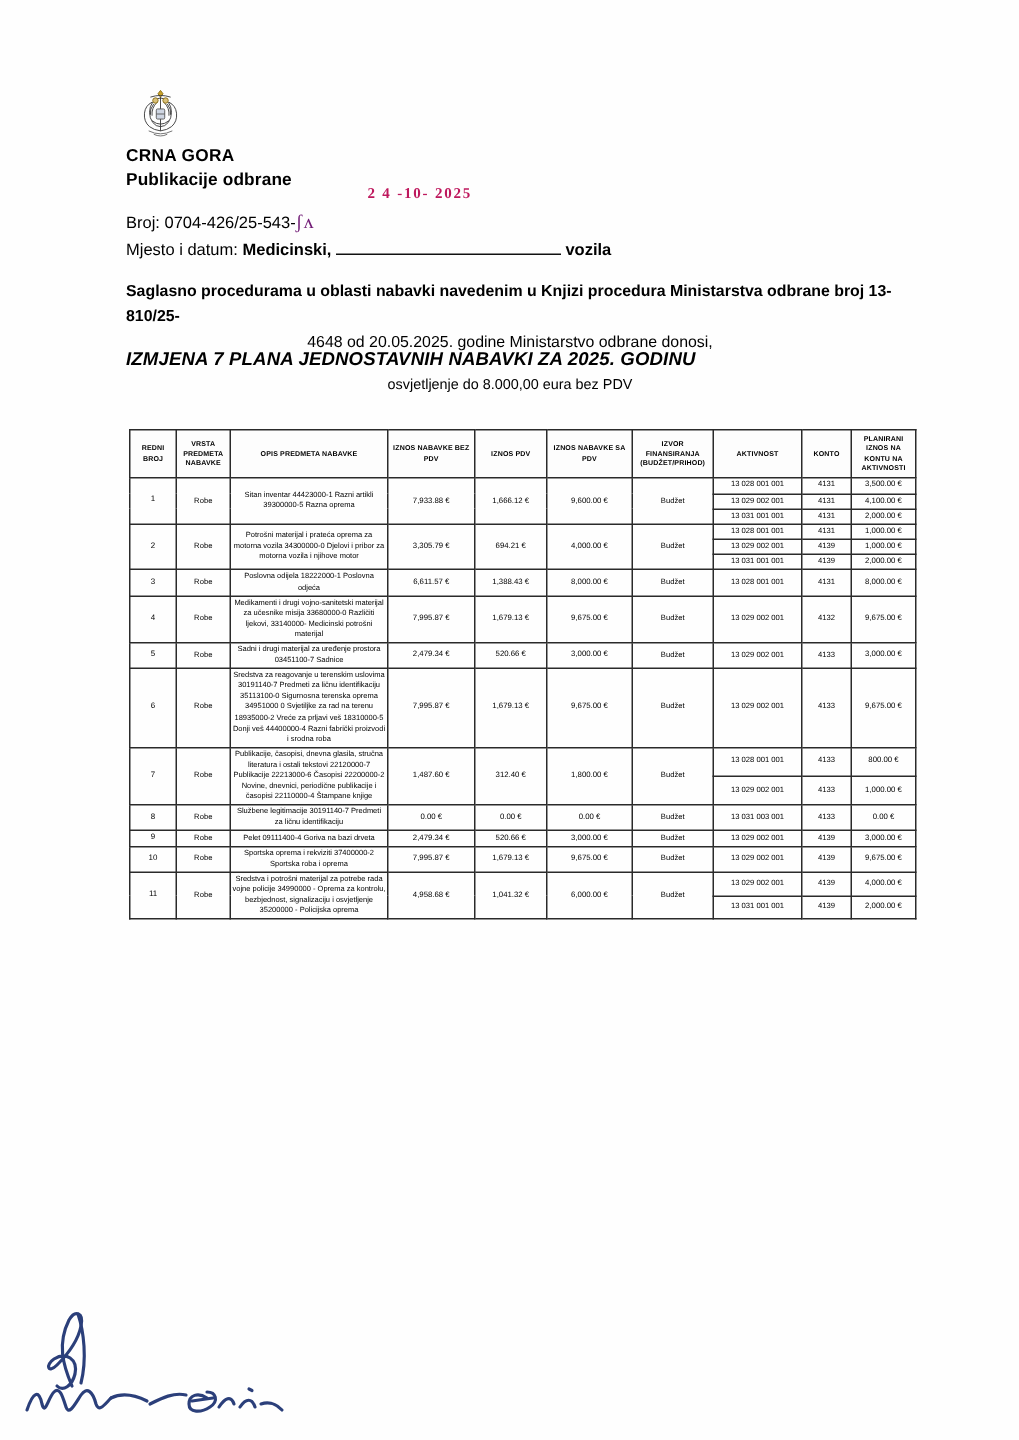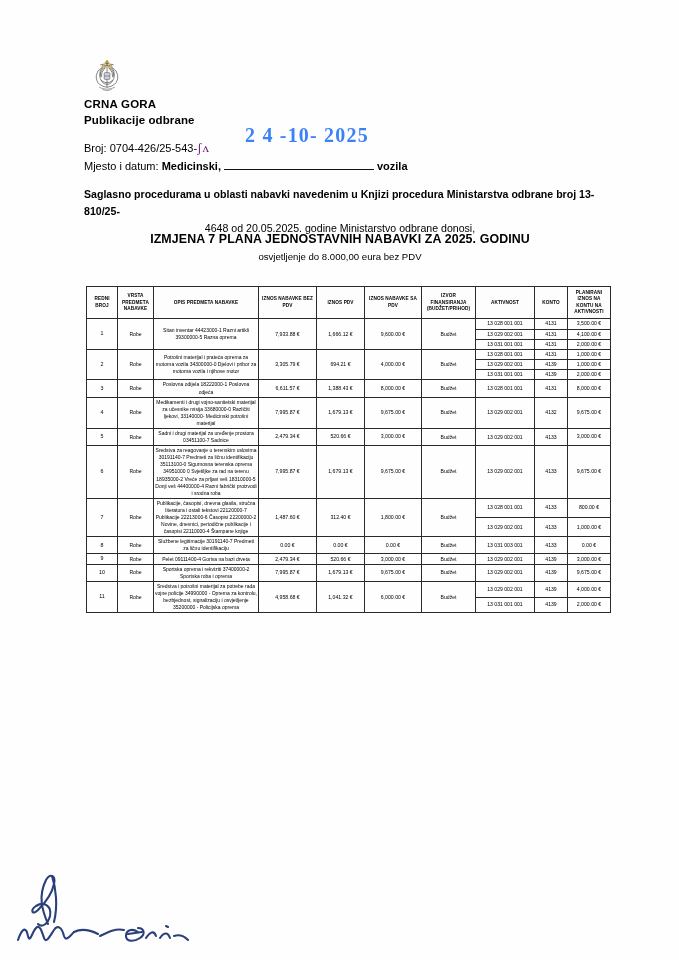--- a/index.html
+++ b/index.html
@@ -71,24 +71,24 @@
     width: 150px;
     border-bottom: 1px solid #111;
     height: 9px;
     margin: 0 3px;
   }
   .date-stamp {
     position: absolute;
     left: 245px;
     top: 124px;
     font-family: "Liberation Serif", serif;
-    font-size: 20px;
+    font-size: 10px;
     font-weight: bold;
     letter-spacing: 1.2px;
-    color: #3b82f6;
+    color: #be185d;
   }
 
   
   .intro {
     position: absolute;
     left: 84px;
     top: 186px;
     width: 512px;
     font-size: 10.6px;
     line-height: 17px;
@@ -96,24 +96,25 @@
   }
   .intro .l1 { display: block; text-align: left; font-weight: bold; }
   .intro .l2 { display: block; text-align: center; }
 
   
   .doc-title {
     position: absolute;
     left: 84px;
     top: 232px;
     width: 512px;
-    text-align: center;
+    text-align: left;
     font-size: 12.4px;
     font-weight: bold;
     letter-spacing: 0.1px;
+    font-style: italic;
   }
   .doc-subtitle {
     position: absolute;
     left: 84px;
     top: 251px;
     width: 512px;
     text-align: center;
     font-size: 9.6px;
   }
 

